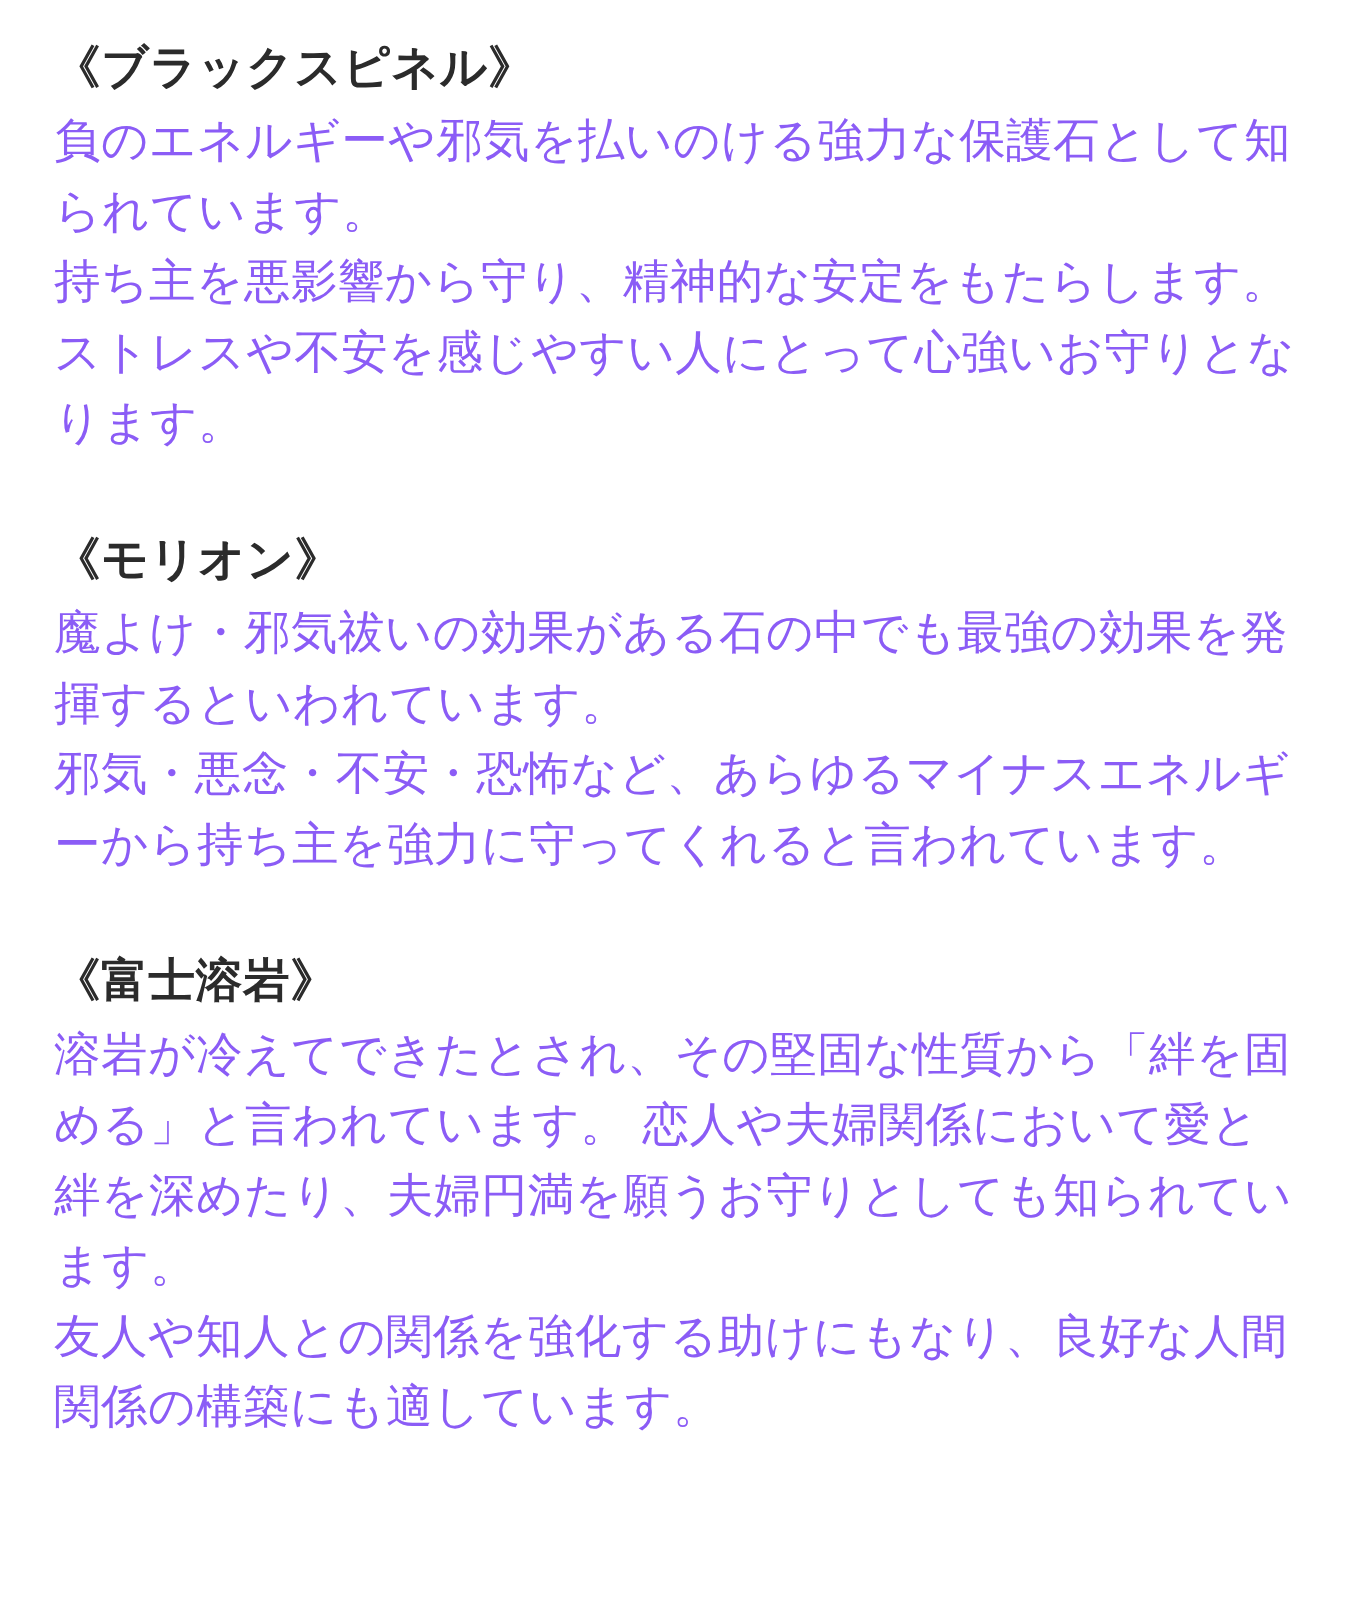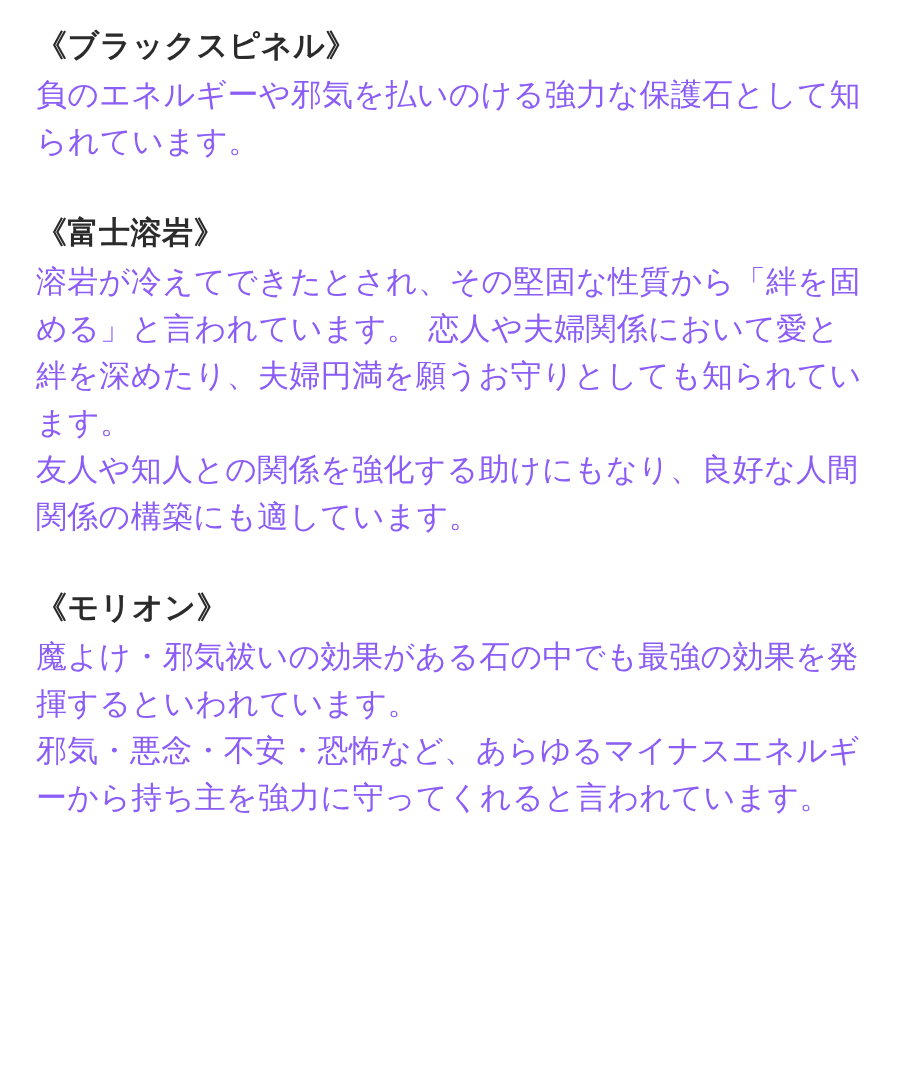--- a/index.html
+++ b/index.html
@@ -49,27 +49,29 @@
   }
 </style>
 </head>
 <body>
 
 <div class="page">
 
   <div class="section">
     <h2 class="heading">《ブラックスピネル》</h2>
     <p class="body-text">負のエネルギーや邪気を払いのける強力な保護石として知られています。</p>
+    <p class="body-text">持ち主を悪影響から守り、精神的な安定をもたらします。</p>
+    <p class="body-text">ストレスや不安を感じやすい人にとって心強いお守りとなります。</p>
+  </div>
+
+  <div class="section">
+    <h2 class="heading">《モリオン》</h2>
+    <p class="body-text">魔よけ・邪気祓いの効果がある石の中でも最強の効果を発揮するといわれています。</p>
+    <p class="body-text">邪気・悪念・不安・恐怖など、あらゆるマイナスエネルギーから持ち主を強力に守ってくれると言われています。</p>
   </div>
 
   <div class="section">
     <h2 class="heading">《富士溶岩》</h2>
     <p class="body-text">溶岩が冷えてできたとされ、その堅固な性質から「絆を固める」と言われています。 恋人や夫婦関係において愛と絆を深めたり、夫婦円満を願うお守りとしても知られています。</p>
     <p class="body-text">友人や知人との関係を強化する助けにもなり、良好な人間関係の構築にも適しています。</p>
   </div>
 
-  <div class="section">
-    <h2 class="heading">《モリオン》</h2>
-    <p class="body-text">魔よけ・邪気祓いの効果がある石の中でも最強の効果を発揮するといわれています。</p>
-    <p class="body-text">邪気・悪念・不安・恐怖など、あらゆるマイナスエネルギーから持ち主を強力に守ってくれると言われています。</p>
-  </div>
-
 </div>
 
 </body></html>

